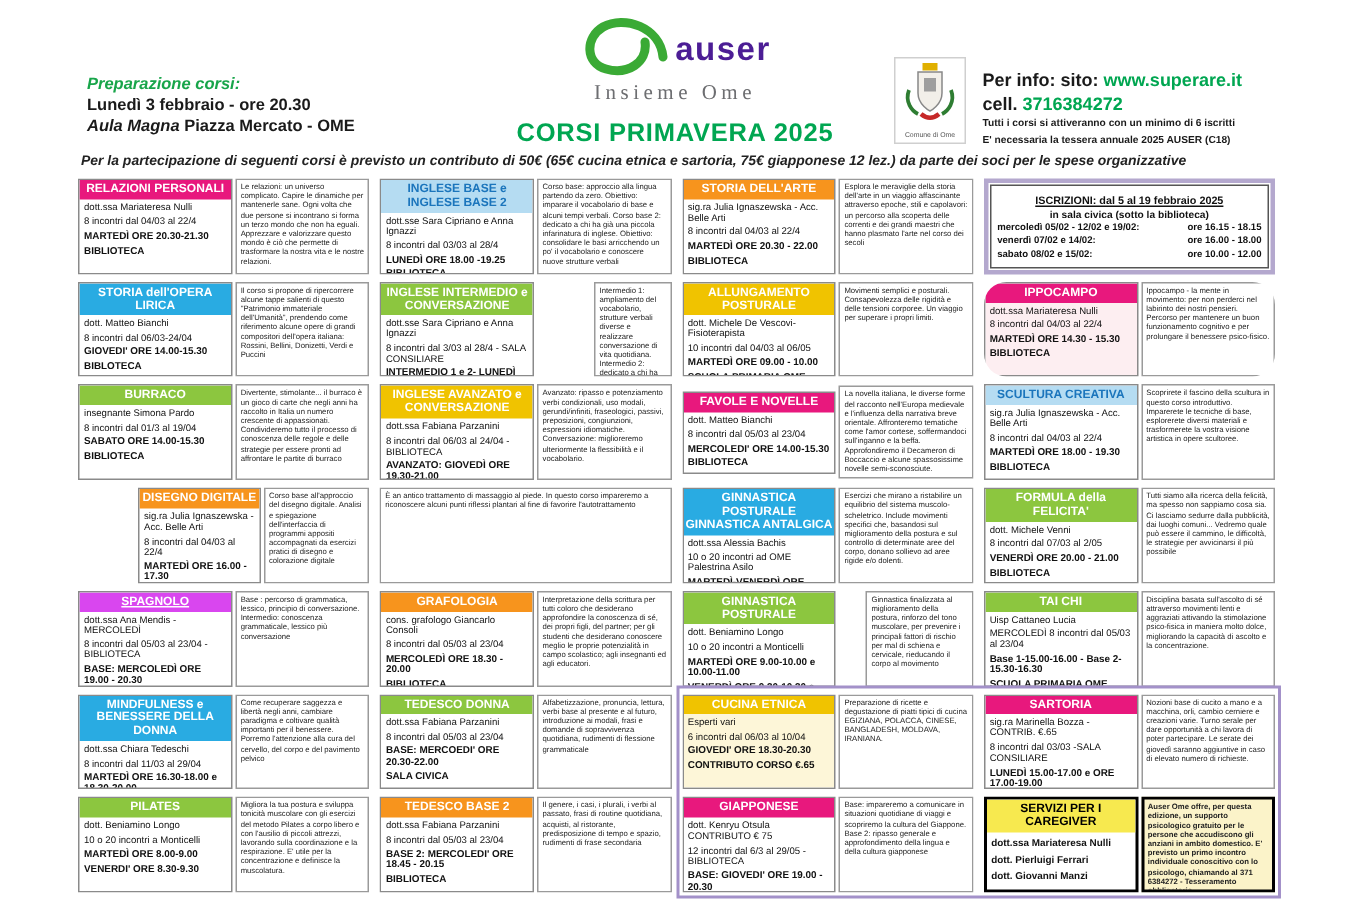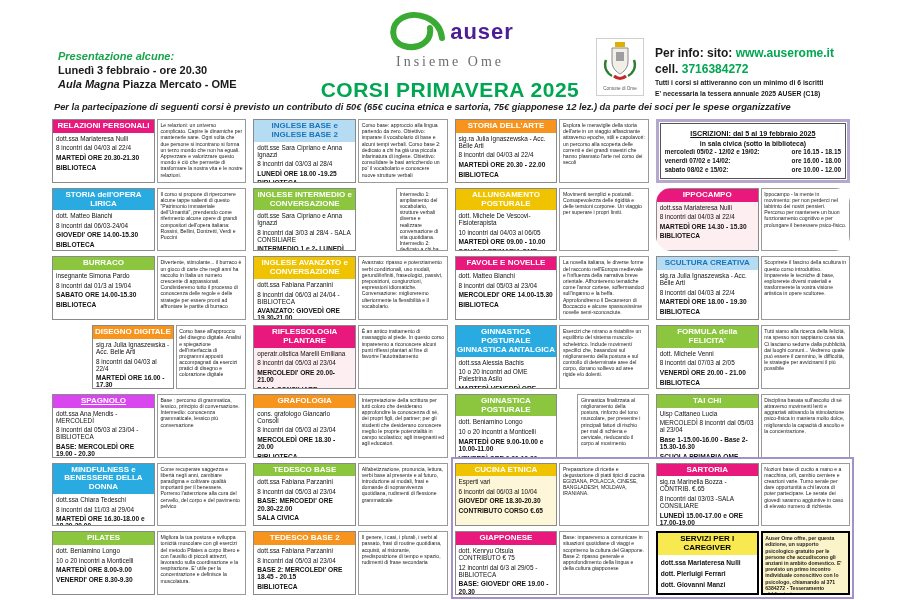--- a/index.html
+++ b/index.html
@@ -9,21 +9,21 @@
   
   .presentation{position:absolute;left:58px;top:50px;line-height:1.25;}
   .presentation .ptitle{color:#18a54a;font-weight:bold;font-style:italic;font-size:11px;}
   .presentation .pline{font-weight:bold;font-size:11px;color:#1a1a1a;}
   .presentation .venue-i{font-style:italic;font-weight:bold;}
 
   .logo-block{position:absolute;left:315px;top:8px;width:270px;text-align:center;}
   .logo-row{display:flex;align-items:center;justify-content:center;gap:2px;}
   .logo-word{font-size:22px;font-weight:bold;color:#4c1d95;letter-spacing:1px;}
   .logo-sub{font-family:"Liberation Serif",serif;color:#6d6e71;font-size:14px;letter-spacing:3px;margin-top:-2px;}
-  .banner{margin-top:8px;color:#00a651;font-weight:bold;font-size:21px;letter-spacing:.5px;}
+  .banner{margin-top:8px;color:#00a651;font-weight:bold;font-size:17px;letter-spacing:.5px;}
 
   .crest{position:absolute;left:596px;top:38px;width:48px;height:58px;border:1px solid #cfcfcf;
          background:#fff;text-align:center;padding-top:1px;box-sizing:border-box;}
   .crest-caption{font-size:4.6px;color:#555;margin-top:0px;}
 
   .info{position:absolute;left:655px;top:46px;line-height:1.3;}
   .info .big{font-size:12px;font-weight:bold;color:#1a1a1a;}
   .info .green{color:#00a651;}
   .info .small{font-size:6.8px;font-weight:bold;color:#1a1a1a;margin-top:2px;}
 
@@ -58,21 +58,21 @@
   .iscr-sub{font-size:6.8px;font-weight:bold;text-align:center;}
   .iscr-row{display:flex;justify-content:space-between;font-size:6.4px;font-weight:bold;}
 
   .highlight-box{position:absolute;left:451px;top:457px;width:399px;height:138px;
                  border:2px solid #a391c9;pointer-events:none;z-index:5;}
 </style>
 </head>
 <body>
 
 <div class="presentation">
-  <div class="ptitle">Presentazione alcune:</div>
+  <div class="ptitle">Preparazione corsi:</div>
   <div class="pline">Lunedì 3 febbraio - ore 20.30</div>
   <div class="pline"><span class="venue-i">Aula Magna</span><span> Piazza Mercato - OME</span></div>
 </div>
 
 <div class="logo-block">
   <div class="logo-row">
     <span>
       <svg width="62" height="44" viewBox="0 0 62 44">
         <path d="M56,30 C54,10 30,2 16,10 C4,17 4,34 18,38 C32,42 46,34 44,20" fill="none" stroke="#3aaa35" stroke-width="6" stroke-linecap="round"></path>
       </svg>
@@ -88,21 +88,21 @@
     <path d="M4,20 C1,28 6,34 10,36 M32,20 C35,28 30,34 26,36" stroke="#2e7d32" stroke-width="2.5" fill="none"></path>
     <rect x="13" y="2" width="10" height="5" fill="#e0b000"></rect>
     <path d="M10,8 h16 v14 c0,8 -8,12 -8,12 c0,0 -8,-4 -8,-12 z" fill="#f2efe9" stroke="#888"></path>
     <rect x="14" y="12" width="8" height="9" fill="#9e9e9e"></rect>
     <path d="M12,36 q6,5 12,0" stroke="#c62828" stroke-width="3" fill="none"></path>
   </svg>
   <div class="crest-caption">Comune di Ome</div>
 </div>
 
 <div class="info">
-  <div class="big"><span>Per info: sito:</span> <span class="green">www.auserome.it</span></div>
+  <div class="big"><span>Per info: sito:</span> <span class="green">www.superare.it</span></div>
   <div class="big"><span>cell.</span> <span class="green">3716384272</span></div>
   <div class="small">Tutti i corsi si attiveranno con un minimo di 6 iscritti</div>
   <div class="small">E' necessaria la tessera annuale 2025 AUSER (C18)</div>
 </div>
 
 <div class="participation">Per la partecipazione di seguenti corsi è previsto un contributo di 50€ (65€ cucina etnica e sartoria, 75€ giapponese 12 lez.) da parte dei soci per le spese organizzative</div>
 
 <div class="grid" id="grid">
   <div class="iscrizioni" id="iscrizioni-box">
     <div class="iscr-inner">
@@ -221,21 +221,21 @@
     <div class="card">
       <div class="card-title" style="background: rgb(240, 195, 0);">INGLESE AVANZATO e CONVERSAZIONE</div>
       <div class="card-body">
           <div class="line">dott.ssa Fabiana Parzanini</div>
           <div class="line">8 incontri dal 06/03 al 24/04 - BIBLIOTECA</div>
           <div class="line b">AVANZATO: GIOVEDÌ ORE 19.30-21.00</div>
         </div>
     </div>
     <div class="desc">Avanzato: ripasso e potenziamento verbi condizionali, uso modali, gerundi/infiniti, fraseologici, passivi, preposizioni, congiunzioni, espressioni idiomatiche. Conversazione: miglioreremo ulteriormente la flessibilità e il vocabolario.</div>
   </div>
-    <div class="slot" style="grid-row-start: 3; grid-column-start: 3;">
+    <div class="slot" style="grid-row-start: 3; grid-column-start: 3; align-items: center;">
     <div class="card">
       <div class="card-title" style="background: rgb(232, 24, 125);">FAVOLE E NOVELLE</div>
       <div class="card-body">
           <div class="line">dott. Matteo  Bianchi</div>
           <div class="line">8 incontri dal  05/03 al 23/04</div>
           <div class="line b">MERCOLEDI' ORE  14.00-15.30</div>
           <div class="line b">BIBLIOTECA</div>
         </div>
     </div>
     <div class="desc">La novella italiana, le diverse forme del racconto nell'Europa medievale e l'influenza della narrativa breve orientale. Affronteremo tematiche come l'amor cortese, soffermandoci sull'inganno e la beffa. Approfondiremo il Decameron di Boccaccio e alcune spassosissime novelle semi-sconosciute.</div>
@@ -258,29 +258,20 @@
       <div class="card-body">
           <div class="line">sig.ra Julia Ignaszewska - Acc. Belle Arti</div>
           <div class="line">8 incontri  dal 04/03 al 22/4</div>
           <div class="line b">MARTEDÌ ORE 16.00 - 17.30</div>
           <div class="line b">BIBLIOTECA</div>
         </div>
     </div>
     <div class="desc">Corso base all'approccio del disegno digitale. Analisi e spiegazione dell'interfaccia di programmi appositi accompagnati da esercizi pratici di disegno e colorazione digitale</div>
   </div>
     <div class="slot" style="grid-row-start: 4; grid-column-start: 2;">
-    <div class="card">
-      <div class="card-title" style="background: rgb(232, 24, 125);">RIFLESSOLOGIA PLANTARE</div>
-      <div class="card-body" style="background: rgb(253, 238, 241);">
-          <div class="line">operatr.olistica Marelli Emiliana</div>
-          <div class="line">8 incontri  dal 05/03 al 23/04</div>
-          <div class="line b">MERCOLEDI' ORE 20.00- 21.00</div>
-          <div class="line b">SALA CONSILIARE</div>
-        </div>
-    </div>
     <div class="desc">È an antico trattamento di massaggio al piede. In questo corso impareremo a riconoscere alcuni punti riflessi plantari al fine di favorire l'autotrattamento</div>
   </div>
     <div class="slot" style="grid-row-start: 4; grid-column-start: 3;">
     <div class="card">
       <div class="card-title" style="background: rgb(41, 171, 226);">GINNASTICA POSTURALE GINNASTICA ANTALGICA</div>
       <div class="card-body">
           <div class="line">dott.ssa Alessia Bachis</div>
           <div class="line">10 o 20 incontri ad OME Palestrina Asilo</div>
           <div class="line b">MARTEDÌ-VENERDÌ ORE 14.30-15.30 posturale</div>
         </div>
@@ -352,21 +343,21 @@
       <div class="card-body">
           <div class="line">dott.ssa Chiara Tedeschi</div>
           <div class="line">8 incontri dal 11/03 al 29/04</div>
           <div class="line b">MARTEDÌ ORE 16.30-18.00 e 18.30-20.00</div>
         </div>
     </div>
     <div class="desc">Come recuperare saggezza e libertà negli anni, cambiare paradigma e coltivare qualità importanti per il benessere. Porremo l'attenzione alla cura del cervello, del corpo e del pavimento pelvico</div>
   </div>
     <div class="slot" style="grid-row-start: 6; grid-column-start: 2;">
     <div class="card">
-      <div class="card-title" style="background: rgb(140, 198, 63);">TEDESCO BASE</div>
+      <div class="card-title" style="background: rgb(140, 198, 63);">TEDESCO DONNA</div>
       <div class="card-body">
           <div class="line">dott.ssa Fabiana Parzanini</div>
           <div class="line">8 incontri dal  05/03 al 23/04</div>
           <div class="line b">BASE: MERCOEDI' ORE  20.30-22.00</div>
           <div class="line b">SALA CIVICA</div>
         </div>
     </div>
     <div class="desc">Alfabetizzazione, pronuncia, lettura, verbi base al presente e al futuro, introduzione ai modali, frasi e domande di sopravvivenza quotidiana, rudimenti di flessione grammaticale</div>
   </div>
     <div class="slot" style="grid-row-start: 6; grid-column-start: 3;">

